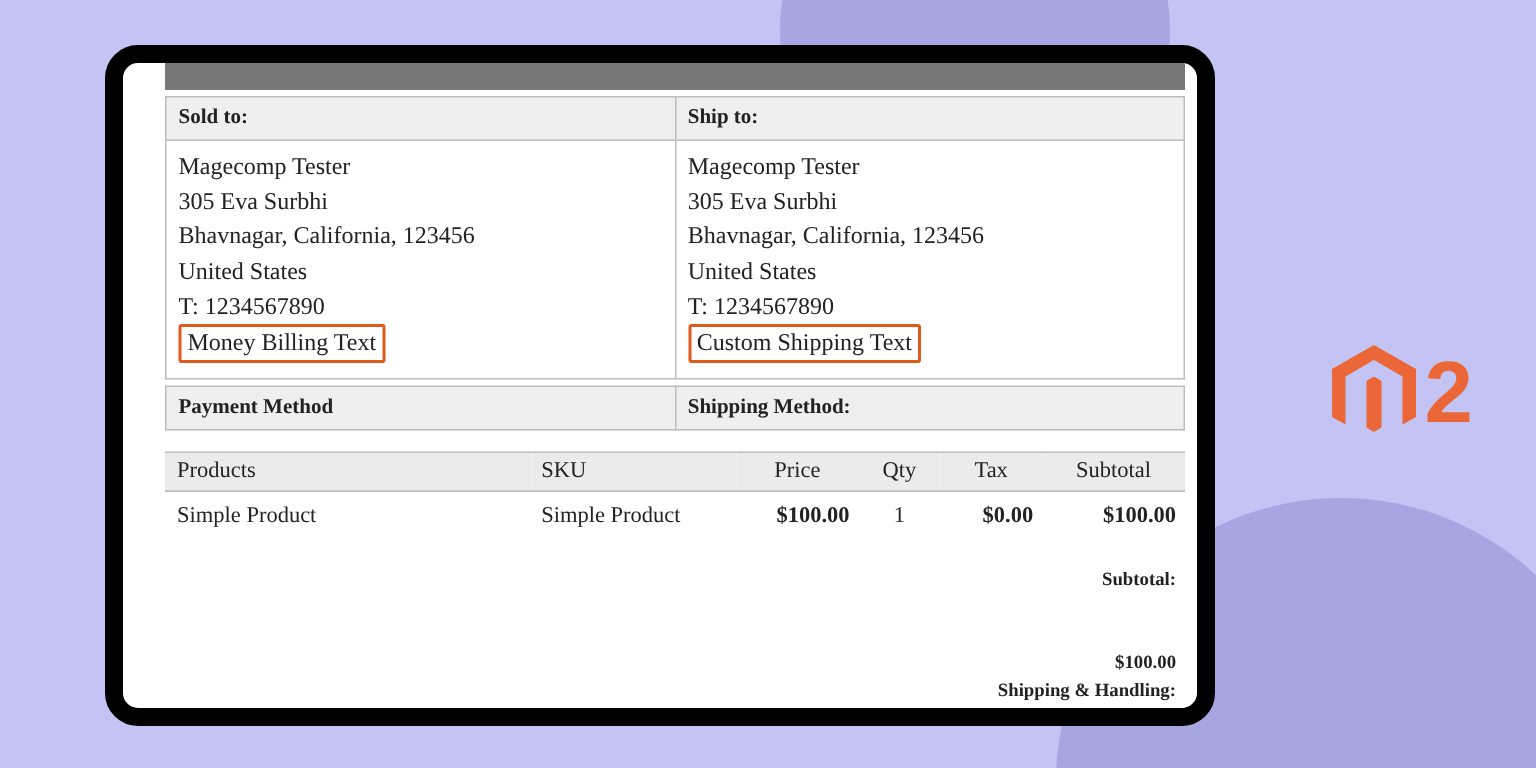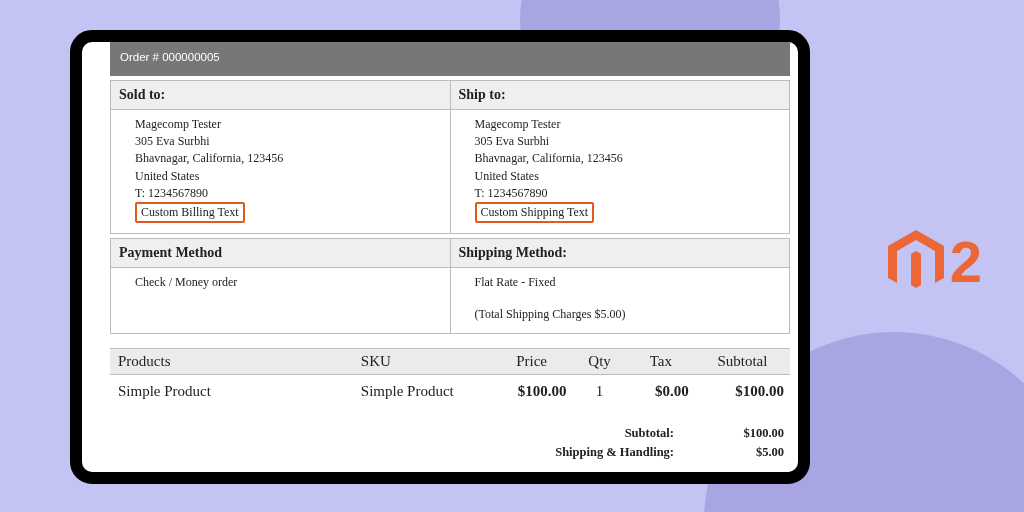--- a/index.html
+++ b/index.html
@@ -68,23 +68,23 @@
     font-family: "Times New Roman", Times, serif;
     font-weight: bold;
     font-size: 14px;
     padding: 6px 8px;
     border: 1px solid #bdbcbc;
     width: 50%;
     margin-left: 31px;
   }
   table.section td {
     vertical-align: top;
-    padding: 6px 8px 10px 24px;
+    padding: 6px 8px 10px 8px;
     border: 1px solid #bdbcbc;
-    font-size: 12px;
+    font-size: 16px;
     line-height: 1.45;
     margin-left: 43px;
   }
   .callout {
     display: inline-block;
     border: 2px solid #e05a1b;
     border-radius: 2px;
     padding: 0 4px;
     line-height: 1.4;
   }
@@ -115,20 +115,21 @@
   table.items tbody td.qty { text-align: center; }
   .totals {
     margin-top: 18px;
     font-size: 12.5px;
   }
   .totals-row {
     display: flex;
     justify-content: flex-end;
     gap: 40px;
     padding: 2px 6px;
+    flex-direction: column;
   }
   .totals-row .label { font-weight: bold; text-align: right; min-width: 200px;}
   .totals-row .val { font-weight: bold; text-align: right; min-width: 70px;}
   
   .logo {
     position: absolute;
     right: 42px;
     top: 230px;
     display: flex;
     align-items: center;
@@ -146,65 +147,54 @@
 </head>
 <body>
 
 <div class="bg-blob-1"></div>
 <div class="bg-blob-2"></div>
 
 <div class="tablet">
   <div class="doc">
 
     <div class="meta-bar">
-      <div>Order # 000000005</div>
     </div>
 
     <table class="section">
       <tbody>
           <tr>
         <th>Sold to:</th>
         <th>Ship to:</th>
       </tr>
       <tr>
         <td>
           <div>Magecomp Tester</div>
           <div>305 Eva Surbhi</div>
           <div>Bhavnagar, California, 123456</div>
           <div>United States</div>
           <div>T: 1234567890</div>
-          <span class="callout">Custom Billing Text</span>
+          <span class="callout">Money Billing Text</span>
         </td>
         <td>
           <div>Magecomp Tester</div>
           <div>305 Eva Surbhi</div>
           <div>Bhavnagar, California, 123456</div>
           <div>United States</div>
           <div>T: 1234567890</div>
           <span class="callout">Custom Shipping Text</span>
         </td>
       </tr>
     </tbody>
       </table>
 
     <table class="section">
       <tbody>
           <tr>
         <th>Payment Method</th>
         <th>Shipping Method:</th>
-      </tr>
-      <tr>
-        <td>
-          <div>Check / Money order</div>
-        </td>
-        <td>
-          <div>Flat Rate - Fixed</div>
-          <div style="height:14px"></div>
-          <div>(Total Shipping Charges $5.00)</div>
-        </td>
       </tr>
     </tbody>
       </table>
 
     <table class="items">
       <colgroup>
         <col style="width:36%">
           <col style="width:20%">
           <col style="width:12%">
           <col style="width:8%">

